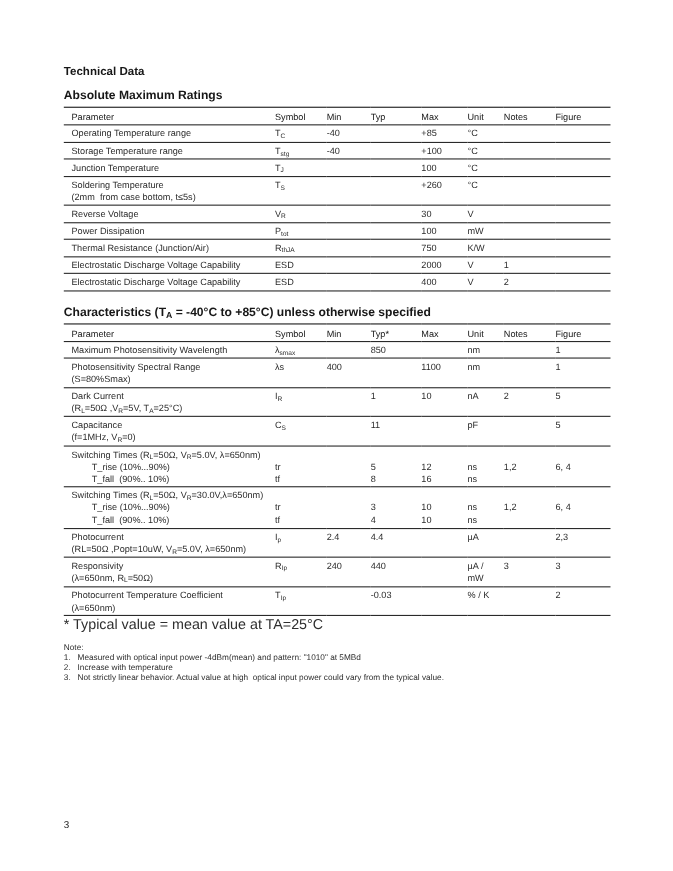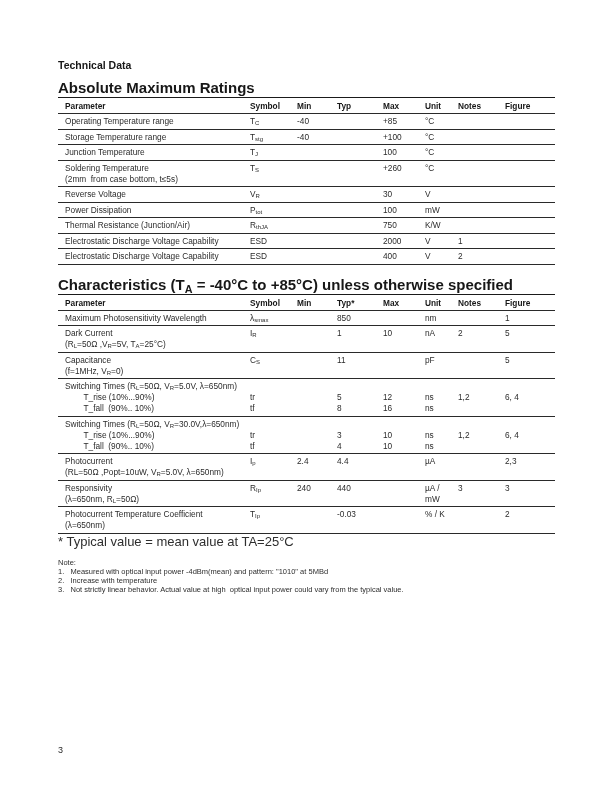--- a/index.html
+++ b/index.html
@@ -8,25 +8,25 @@
     position: relative;
     width: 604px;
     height: 792px;
     background: #ffffff;
     font-family: "Liberation Sans", "DejaVu Sans", sans-serif;
     color: #231f20;
     overflow: hidden;
   }
   .content { position: absolute; left: 58px; top: 59px; width: 497px; }
   .h1 { font-size: 10.5px; line-height: 12px; font-weight: bold; color: #171717; margin-bottom: 11px; }
-  .h2 { font-size: 15px; line-height: 11px; font-weight: bold; color: #171717; margin-bottom: 4px; }
+  .h2 { font-size: 11px; line-height: 11px; font-weight: bold; color: #171717; margin-bottom: 4px; }
   .sec2 { margin-top: 14px; }
   table.dt { width: 497px; border-collapse: collapse; table-layout: fixed; }
   .dt th {
-    font-size: 8.3px; font-weight: bold; text-align: left;
+    font-size: 8.3px; font-weight: normal; text-align: left;
     border-top: 1.5px solid #1a1a1a; border-bottom: 1px solid #2a2a2a;
     padding: 3px 2px 2px 0; line-height: 10px; color: #171717;
   }
   .dt td {
     font-size: 8.3px; vertical-align: top;
     border-bottom: 1px solid #2a2a2a;
     padding: 2px 2px 1.5px 0; color: #2b2b2b;
   }
   .dt th:first-child, .dt td:first-child { padding-left: 7px; }
   .cl { line-height: 11px; min-height: 11px; white-space: pre-wrap; }
@@ -357,20 +357,47 @@
               </td>
               <td>
                 <div class="cl"></div>
               </td>
               <td>
                 <div class="cl">1</div>
               </td>
             </tr>
             <tr>
               <td>
+                <div class="cl">Photosensitivity Spectral Range</div>
+                <div class="cl">(S=80%Smax)</div>
+              </td>
+              <td>
+                <div class="cl">λs</div>
+              </td>
+              <td>
+                <div class="cl">400</div>
+              </td>
+              <td>
+                <div class="cl"></div>
+              </td>
+              <td>
+                <div class="cl">1100</div>
+              </td>
+              <td>
+                <div class="cl">nm</div>
+              </td>
+              <td>
+                <div class="cl"></div>
+              </td>
+              <td>
+                <div class="cl">1</div>
+              </td>
+            </tr>
+            <tr>
+              <td>
                 <div class="cl">Dark Current</div>
                 <div class="cl">(R<sub>L</sub>=50Ω ,V<sub>R</sub>=5V, T<sub>A</sub>=25°C)</div>
               </td>
               <td>
                 <div class="cl">I<sub>R</sub></div>
               </td>
               <td>
                 <div class="cl"></div>
               </td>
               <td>

